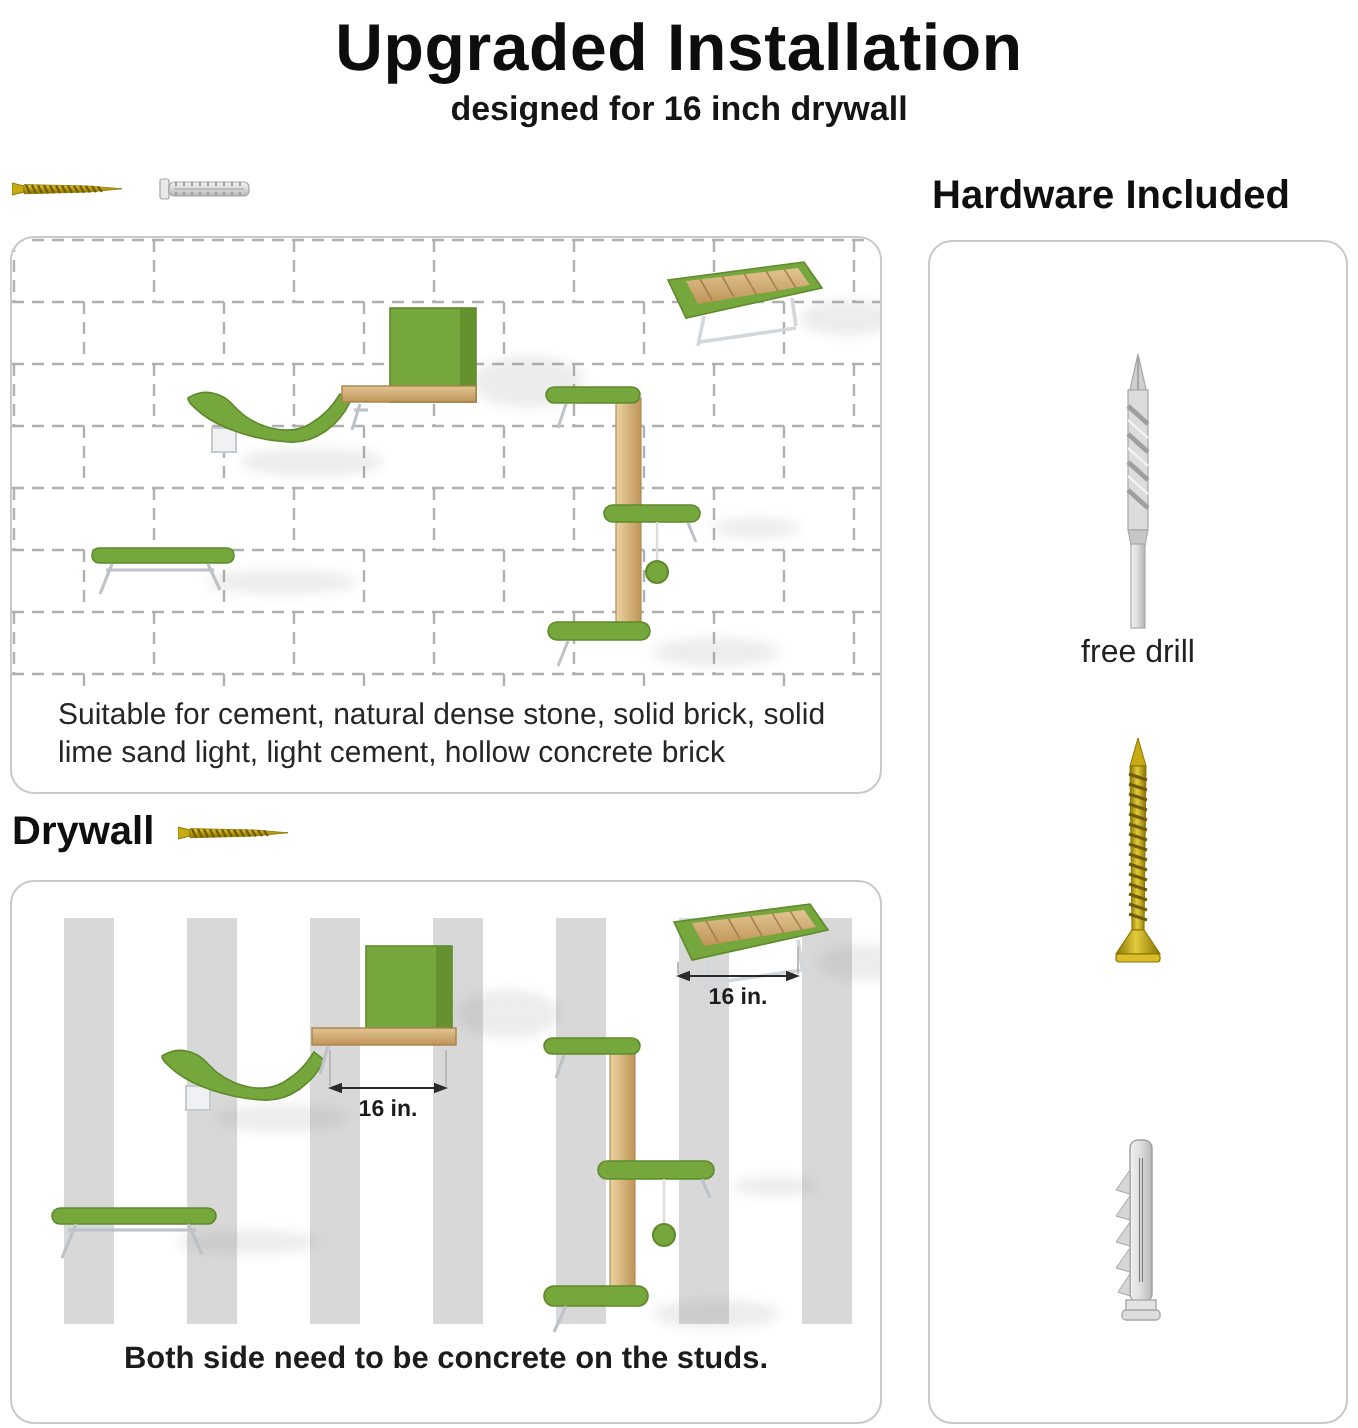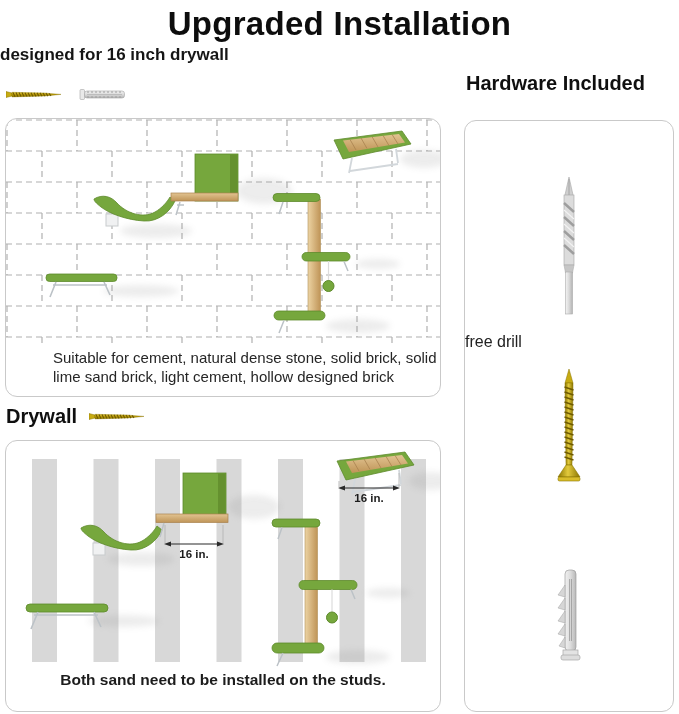--- a/index.html
+++ b/index.html
@@ -1,35 +1,35 @@
 <!DOCTYPE html>
 <html><head>
 <meta charset="utf-8">
 <style>
   html,body{margin:0;padding:0;background:#fff;}
   #stage{position:relative;width:679px;height:714px;background:#fff;overflow:hidden;
          font-family:"Liberation Sans",sans-serif;color:#111;}
   .title{position:absolute;top:5px;left:0;width:100%;text-align:center;
          font-size:33px;font-weight:bold;letter-spacing:.3px;color:#0d0d0d;}
-  .subtitle{position:absolute;top:45px;left:0;width:100%;
+  .subtitle{position:absolute;top:45px;left:0;width:100%;text-align:center;
          font-size:17px;font-weight:bold;color:#151515;}
   .sec-head{position:absolute;display:flex;align-items:center;gap:13px;
          font-size:20px;font-weight:bold;color:#0f0f0f;white-space:nowrap;}
   #solid-head{top:87px;left:6px;}
   #drywall-head{top:405px;left:6px;gap:12px;}
-  #hardware-head{top:72px;left:466px;}
+  #hardware-head{top:87px;left:466px;}
   .panel{position:absolute;border:1px solid #c9c9c9;border-radius:12px;background:#fff;overflow:hidden;}
   #solid-panel{left:5px;top:118px;width:434px;height:277px;}
   #drywall-panel{left:5px;top:440px;width:434px;height:270px;}
   #hardware-panel{left:464px;top:120px;width:208px;height:590px;}
-  .cap1{position:absolute;left:23px;top:229px;width:398px;font-size:15px;line-height:19px;color:#262626;margin-left:24px;}
+  .cap1{position:absolute;left:23px;top:229px;width:398px;font-size:15px;line-height:19px;color:#262626;}
   .cap2{position:absolute;left:0;top:229px;width:100%;text-align:center;font-size:15.5px;line-height:19px;color:#1c1c1c;}
   .cap2 .b{font-weight:bold;}
   .hw-item{position:absolute;left:50%;transform:translateX(-50%);}
-  .hw-label{position:absolute;left:0;top:212px;width:100%;font-size:16px;color:#222;}
+  .hw-label{position:absolute;left:0;top:197px;width:100%;text-align:center;font-size:16px;color:#222;}
   svg{display:block;}
 </style>
 </head>
 <body>
 
 <div id="stage">
 
   <div class="title">Upgraded Installation</div>
   <div class="subtitle">designed for 16 inch drywall</div>
 
@@ -120,21 +120,21 @@
         <rect x="267" y="74.5" width="47" height="8" rx="4" fill="#76a73d" stroke="#5e8a2c" stroke-width="0.8"></rect>
         <rect x="296" y="133.5" width="48" height="8.5" rx="4.2" fill="#76a73d" stroke="#5e8a2c" stroke-width="0.8"></rect>
         <line x1="322.5" y1="142" x2="322.5" y2="162" stroke="#dcdcdc" stroke-width="1.2"></line>
         <circle cx="322.5" cy="167" r="5.5" fill="#76a73d" stroke="#5e8a2c"></circle>
         <rect x="268" y="192" width="51" height="9" rx="4.5" fill="#76a73d" stroke="#5e8a2c" stroke-width="0.8"></rect>
         <path d="M277,83 L273,95 M278,201.5 L273,214 M338,142.5 L342,152" stroke="#bcc2c7" stroke-width="1.5" fill="none"></path>
       </g>
     </svg>
     <div class="cap1">
       <div>Suitable for cement, natural dense stone, solid brick, solid</div>
-      <div>lime sand brick, light cement, hollow designed brick</div>
+      <div>lime sand light, light cement, hollow concrete brick</div>
     </div>
   </div>
 
   <div class="sec-head" id="drywall-head">
     <span>Drywall</span>
     <svg width="60" height="13" viewBox="0 0 60 13">
       <defs>
           <linearGradient id="gV2" x1="0" y1="0" x2="0" y2="1">
         <stop offset="0" stop-color="#e3ca3c"></stop>
             <stop offset=".5" stop-color="#b99a08"></stop>
@@ -217,21 +217,21 @@
         <rect x="299" y="85" width="12.5" height="119" fill="url(#poleV2)" stroke="#b08f57" stroke-width="0.6"></rect>
         <rect x="266" y="78" width="48" height="8" rx="4" fill="#76a73d" stroke="#5e8a2c" stroke-width="0.8"></rect>
         <rect x="293" y="139.5" width="58" height="9" rx="4.4" fill="#76a73d" stroke="#5e8a2c" stroke-width="0.8"></rect>
         <line x1="326" y1="148.5" x2="326" y2="171" stroke="#dcdcdc" stroke-width="1.2"></line>
         <circle cx="326" cy="176.5" r="5.5" fill="#76a73d" stroke="#5e8a2c"></circle>
         <rect x="266" y="202" width="52" height="10" rx="5" fill="#76a73d" stroke="#5e8a2c" stroke-width="0.8"></rect>
         <path d="M276,86.5 L272,98 M277,212 L271,225 M345,148.5 L349,158" stroke="#bcc2c7" stroke-width="1.5" fill="none"></path>
       </g>
     </svg>
     <div class="cap2">
-      <div class="b">Both sand need to be installed on the studs.</div>
+      <div class="b">Both side need to be concrete on the studs.</div>
     </div>
   </div>
 
   <div class="sec-head" id="hardware-head">
     <span>Hardware Included</span>
   </div>
 
   <div class="panel" id="hardware-panel">
     <div class="hw-item" style="top:50px">
       <svg width="24" height="145" viewBox="0 0 24 145">

